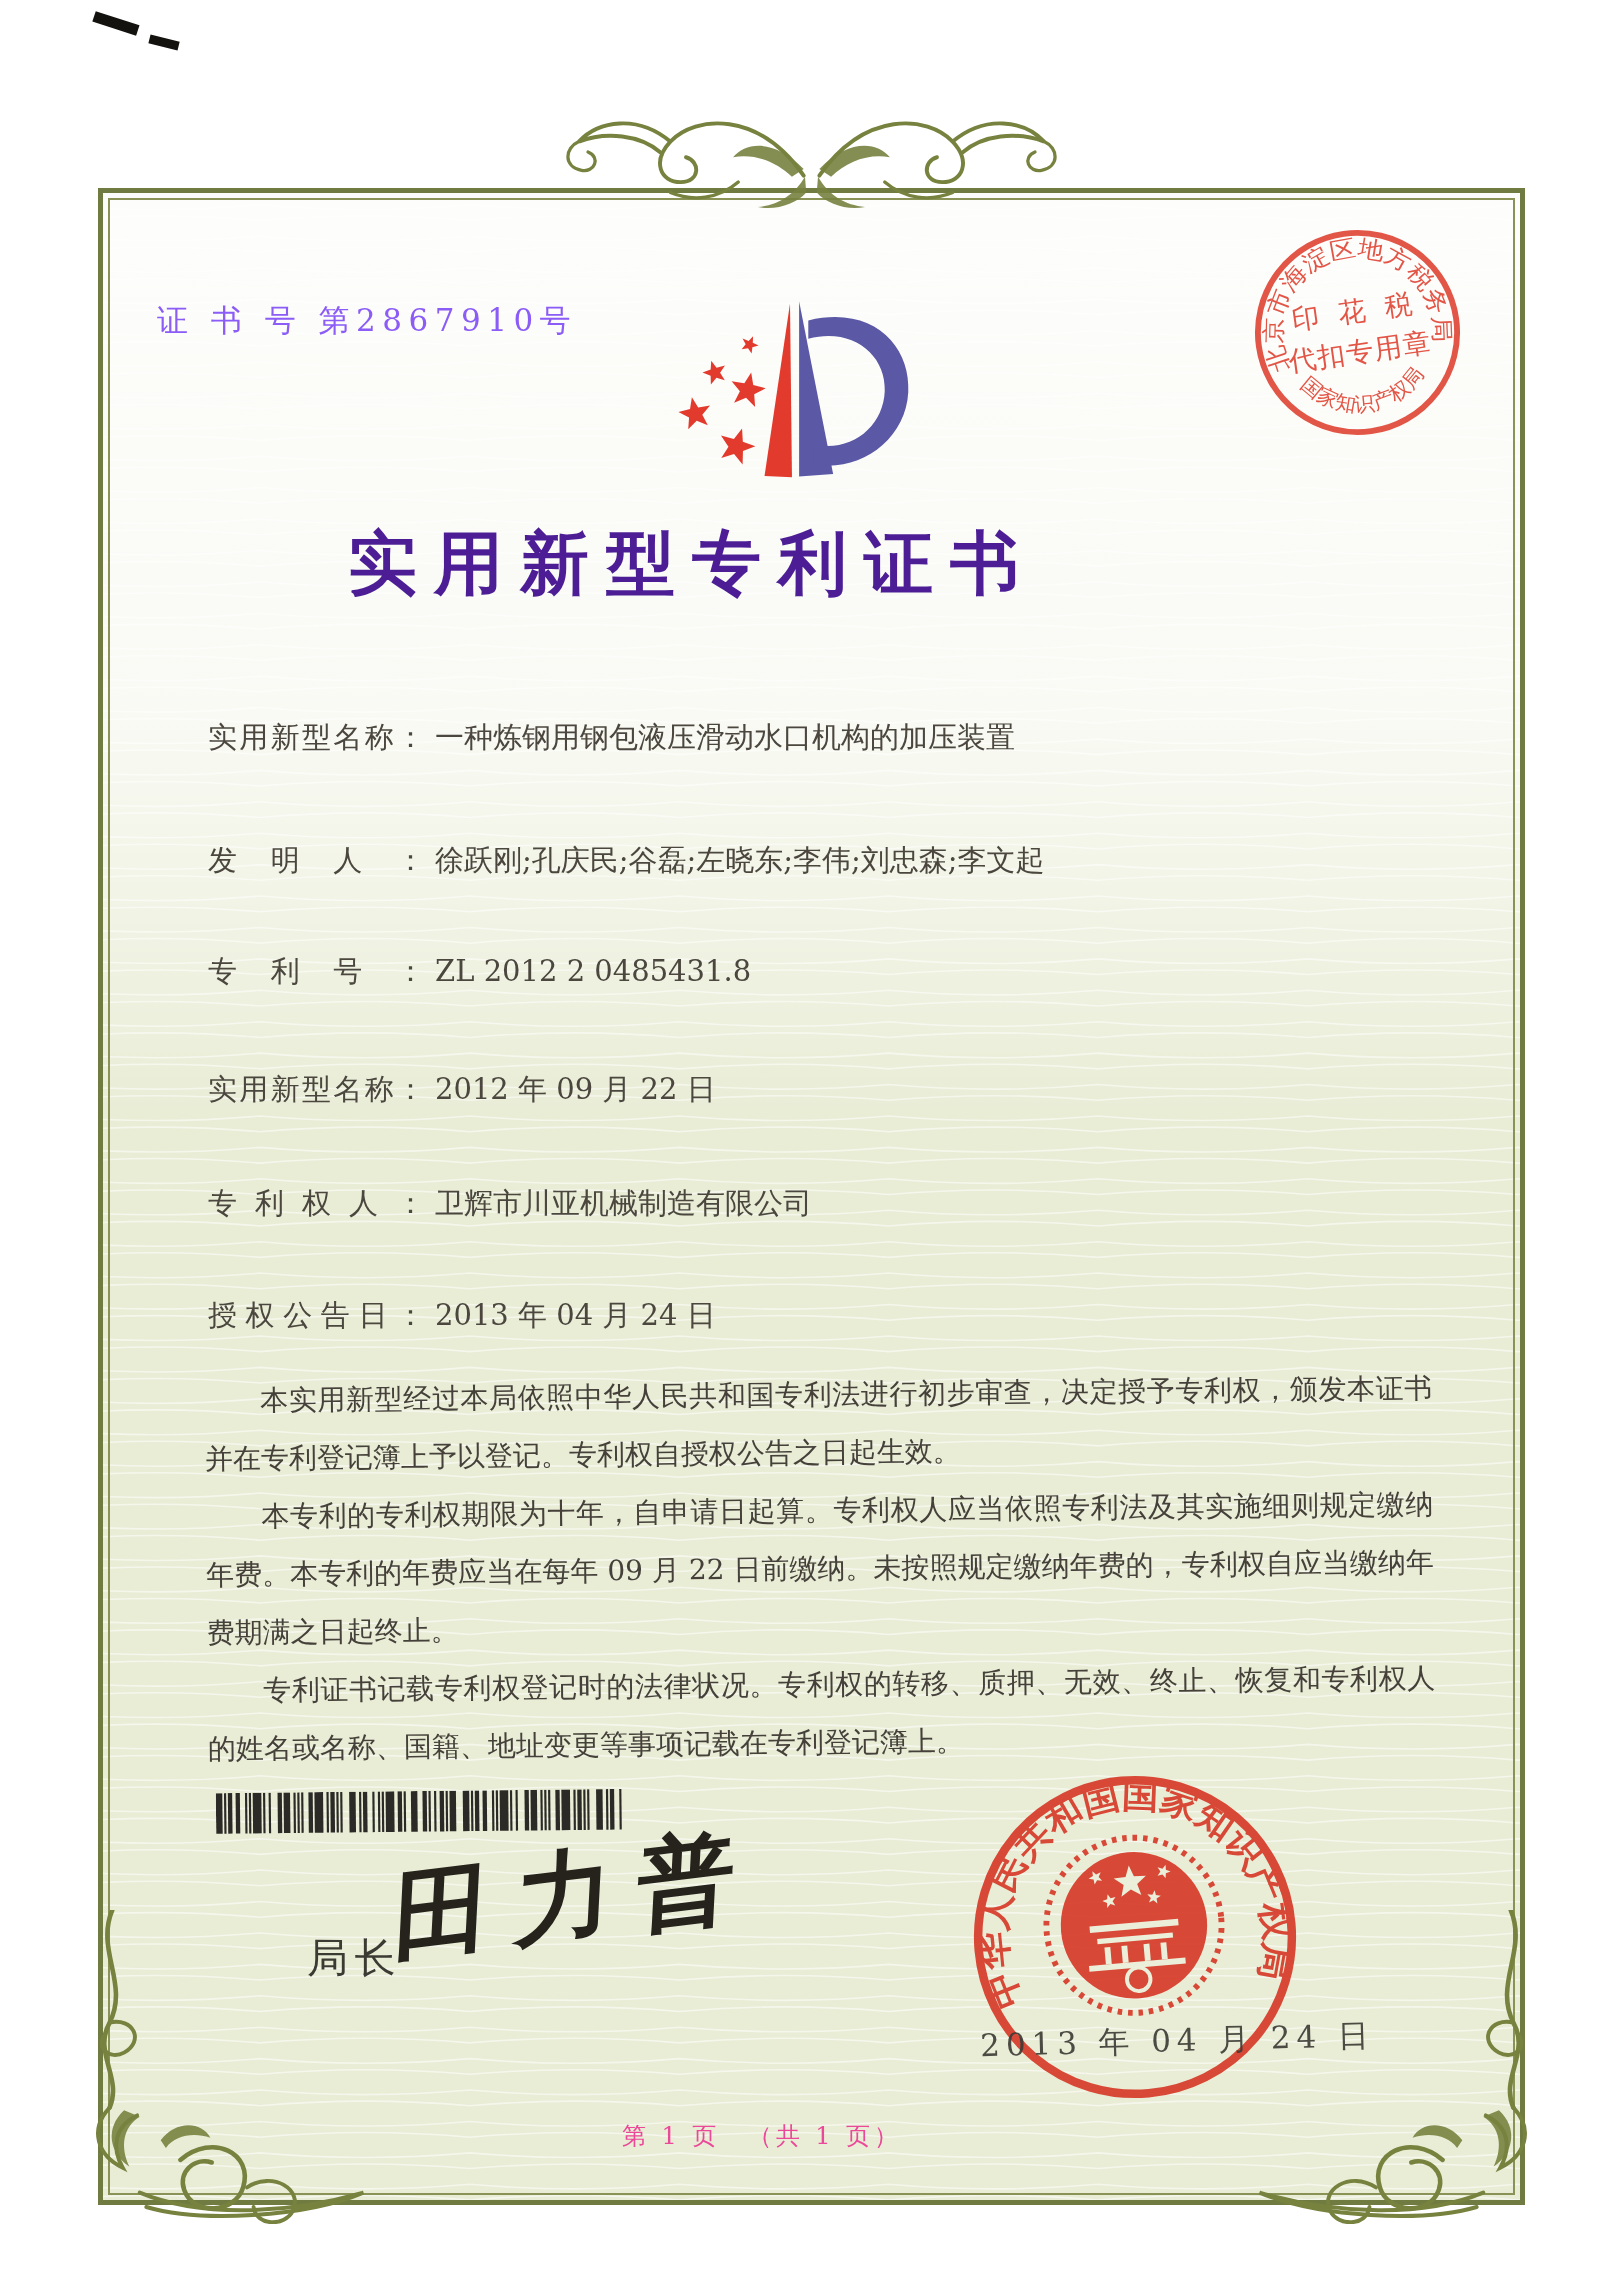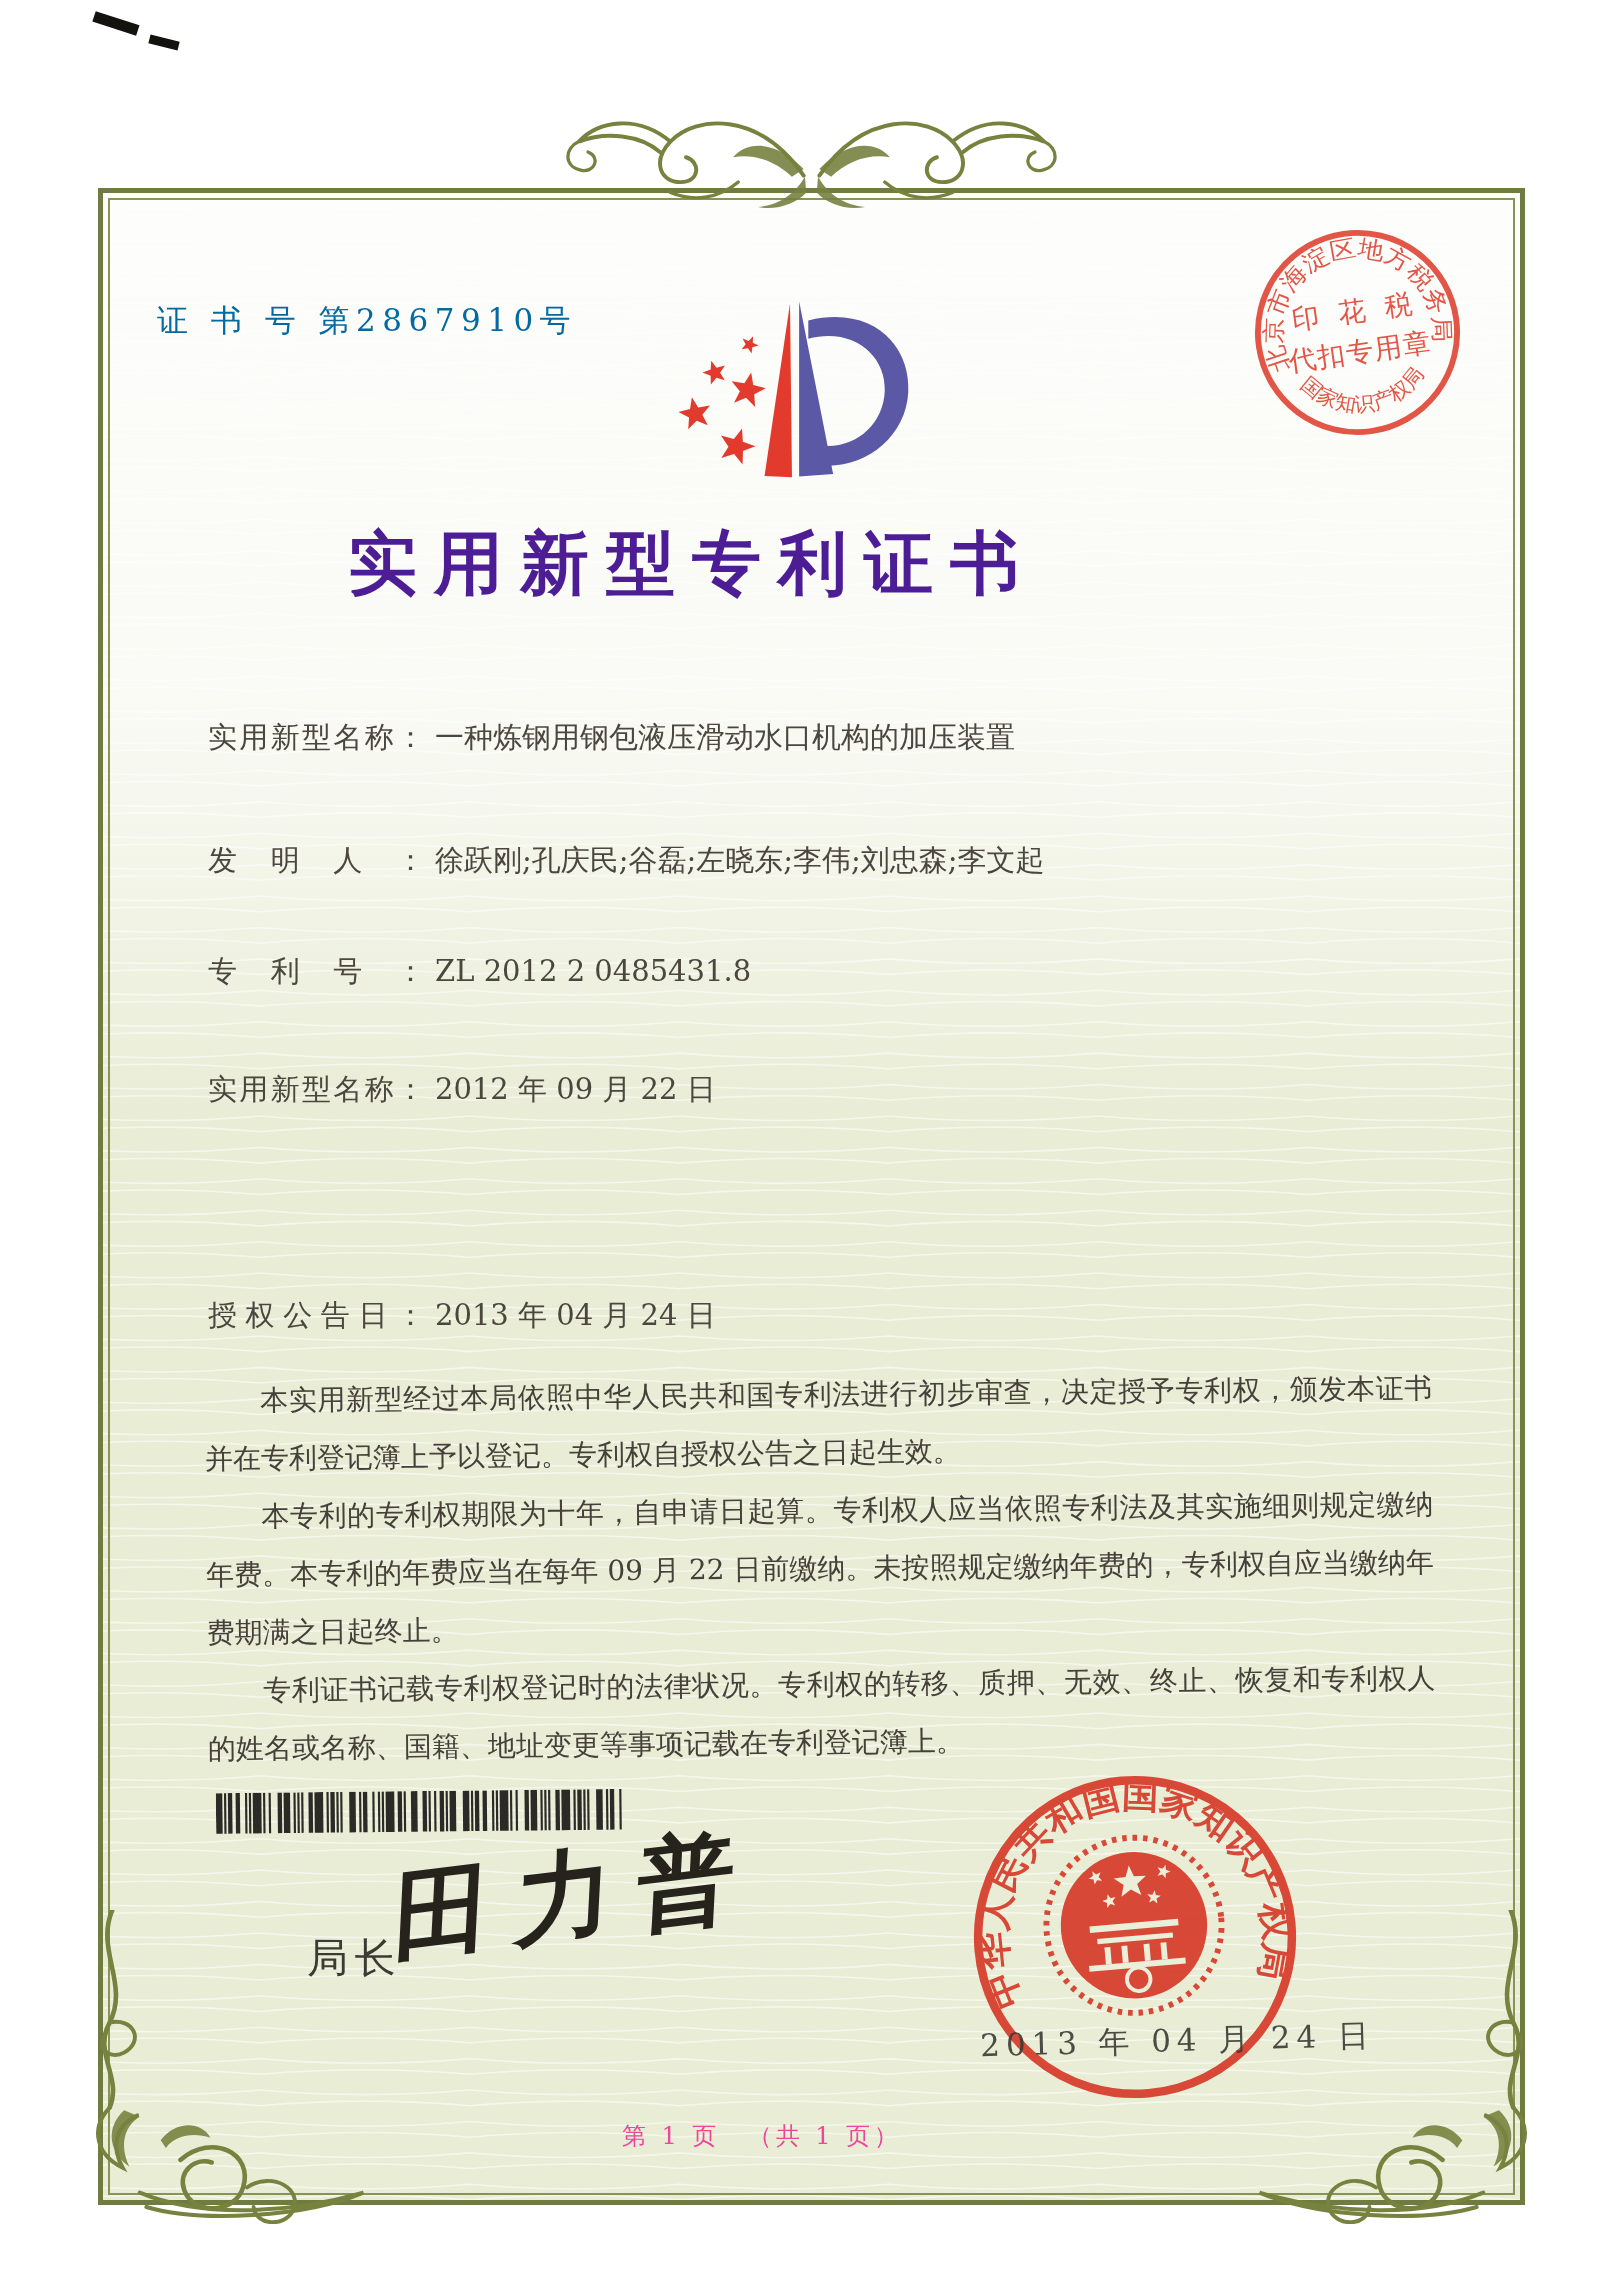--- a/index.html
+++ b/index.html
@@ -11,21 +11,21 @@
   .frame-inner{position:absolute;left:5.2px;top:5.2px;right:5.2px;bottom:5.2px;
                border:2px solid #8a9355;}
   .waves{position:absolute;left:0;top:0;width:100%;height:100%;}
   .fade{position:absolute;left:0;top:0;width:100%;height:46%;
         background:linear-gradient(to bottom,rgba(255,255,255,.92) 0%,rgba(255,255,255,.75) 55%,rgba(255,255,255,0) 100%);}
   
   .orn{position:absolute;pointer-events:none;}
   .orn path{stroke:#77823f;fill:none;stroke-linecap:round;}
   .orn .fill{fill:#77823f;stroke:none;opacity:.9;}
   
-  .certno{position:absolute;left:157px;top:300px;font-size:31px;letter-spacing:6.5px;color:#0369a1;}
+  .certno{position:absolute;left:157px;top:300px;font-size:31px;letter-spacing:6.5px;color:#8b5cf6;}
   .title{position:absolute;left:0;top:518px;width:1384px;text-align:center;
          font-size:69px;font-weight:bold;letter-spacing:17px;color:#4c1d95;}
   .field{position:absolute;left:208px;font-size:29px;color:#4b473f;white-space:nowrap;}
   .field .lab{display:inline-block;width:217px;text-align:justify;text-align-last:justify;}
   .field .val{margin-left:10px;}
   .paras{position:absolute;left:206px;top:1366px;width:1228px;transform:rotate(-0.6deg);
          font-size:28px;line-height:58px;color:#45413a;text-align:justify;}
   .paras p{margin:0;text-indent:56px;}
   .barcode{position:absolute;left:216px;top:1791px;transform:rotate(-0.6deg);}
   .director{position:absolute;left:307px;top:1931px;font-size:41px;letter-spacing:6.5px;color:#3c3b33;}
@@ -240,20 +240,21 @@
     <text x="190" y="172" font-size="42" text-anchor="middle" letter-spacing="8">印 花 税</text>
     <text x="190" y="234" font-size="42" text-anchor="middle" letter-spacing="2">代扣专用章</text>
   </svg>
 
   <div class="title">实用新型专利证书</div>
 
   <div class="field" style="top:718px;"><span class="lab">实用新型名称：</span><span class="val">一种炼钢用钢包液压滑动水口机构的加压装置</span></div>
   <div class="field" style="top:841px;"><span class="lab">发明人：</span><span class="val">徐跃刚;孔庆民;谷磊;左晓东;李伟;刘忠森;李文起</span></div>
   <div class="field" style="top:952px;"><span class="lab">专利号：</span><span class="val">ZL 2012 2 0485431.8</span></div>
   <div class="field" style="top:1070px;"><span class="lab">实用新型名称：</span><span class="val">2012 年 09 月 22 日</span></div>
+  <div class="field" style="top:1184px;"><span class="lab">专利权人：</span><span class="val">卫辉市川亚机械制造有限公司</span></div>
   <div class="field" style="top:1296px;"><span class="lab">授权公告日：</span><span class="val">2013 年 04 月 24 日</span></div>
 
   <div class="paras">
     <p>本实用新型经过本局依照中华人民共和国专利法进行初步审查，决定授予专利权，颁发本证书并在专利登记簿上予以登记。专利权自授权公告之日起生效。</p>
     <p>本专利的专利权期限为十年，自申请日起算。专利权人应当依照专利法及其实施细则规定缴纳年费。本专利的年费应当在每年 09 月 22 日前缴纳。未按照规定缴纳年费的，专利权自应当缴纳年费期满之日起终止。</p>
     <p>专利证书记载专利权登记时的法律状况。专利权的转移、质押、无效、终止、恢复和专利权人的姓名或名称、国籍、地址变更等事项记载在专利登记簿上。</p>
   </div>
 
   <svg class="barcode" id="barcode" width="412" height="42" viewBox="0 0 630 64">
       <rect x="0" y="0" width="9.899999999999999" height="62" fill="#2b2a26"></rect>

